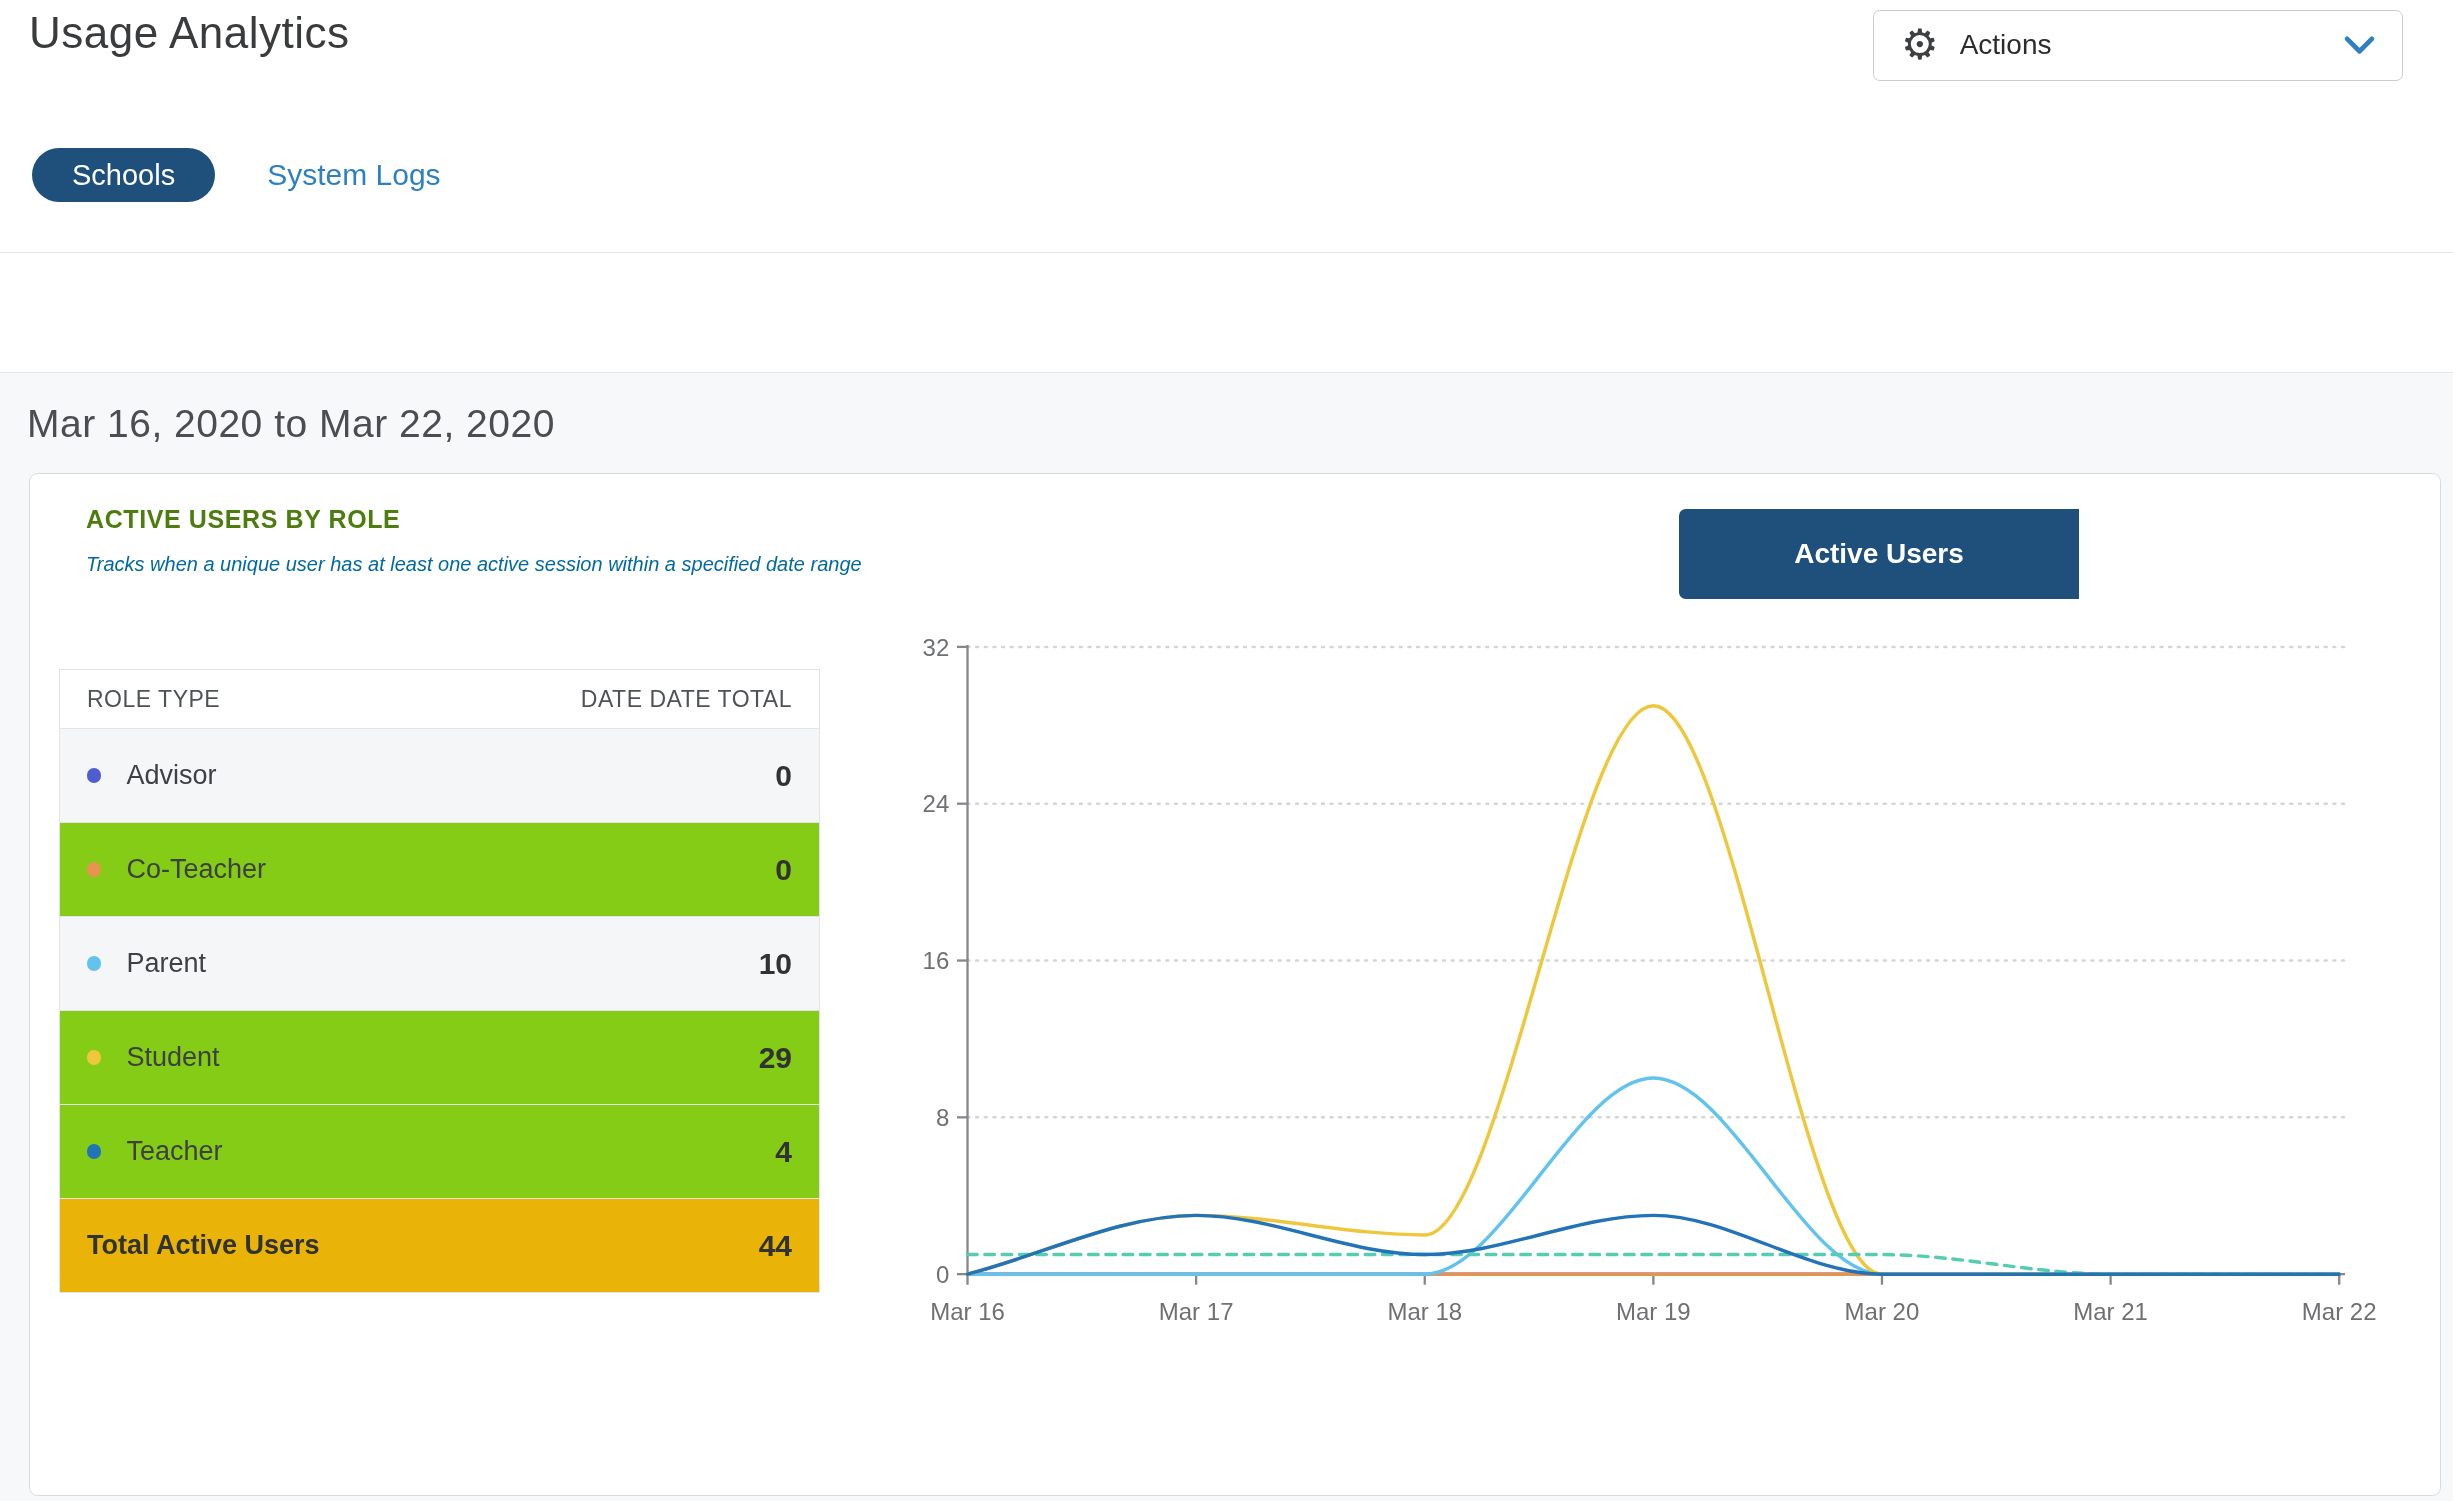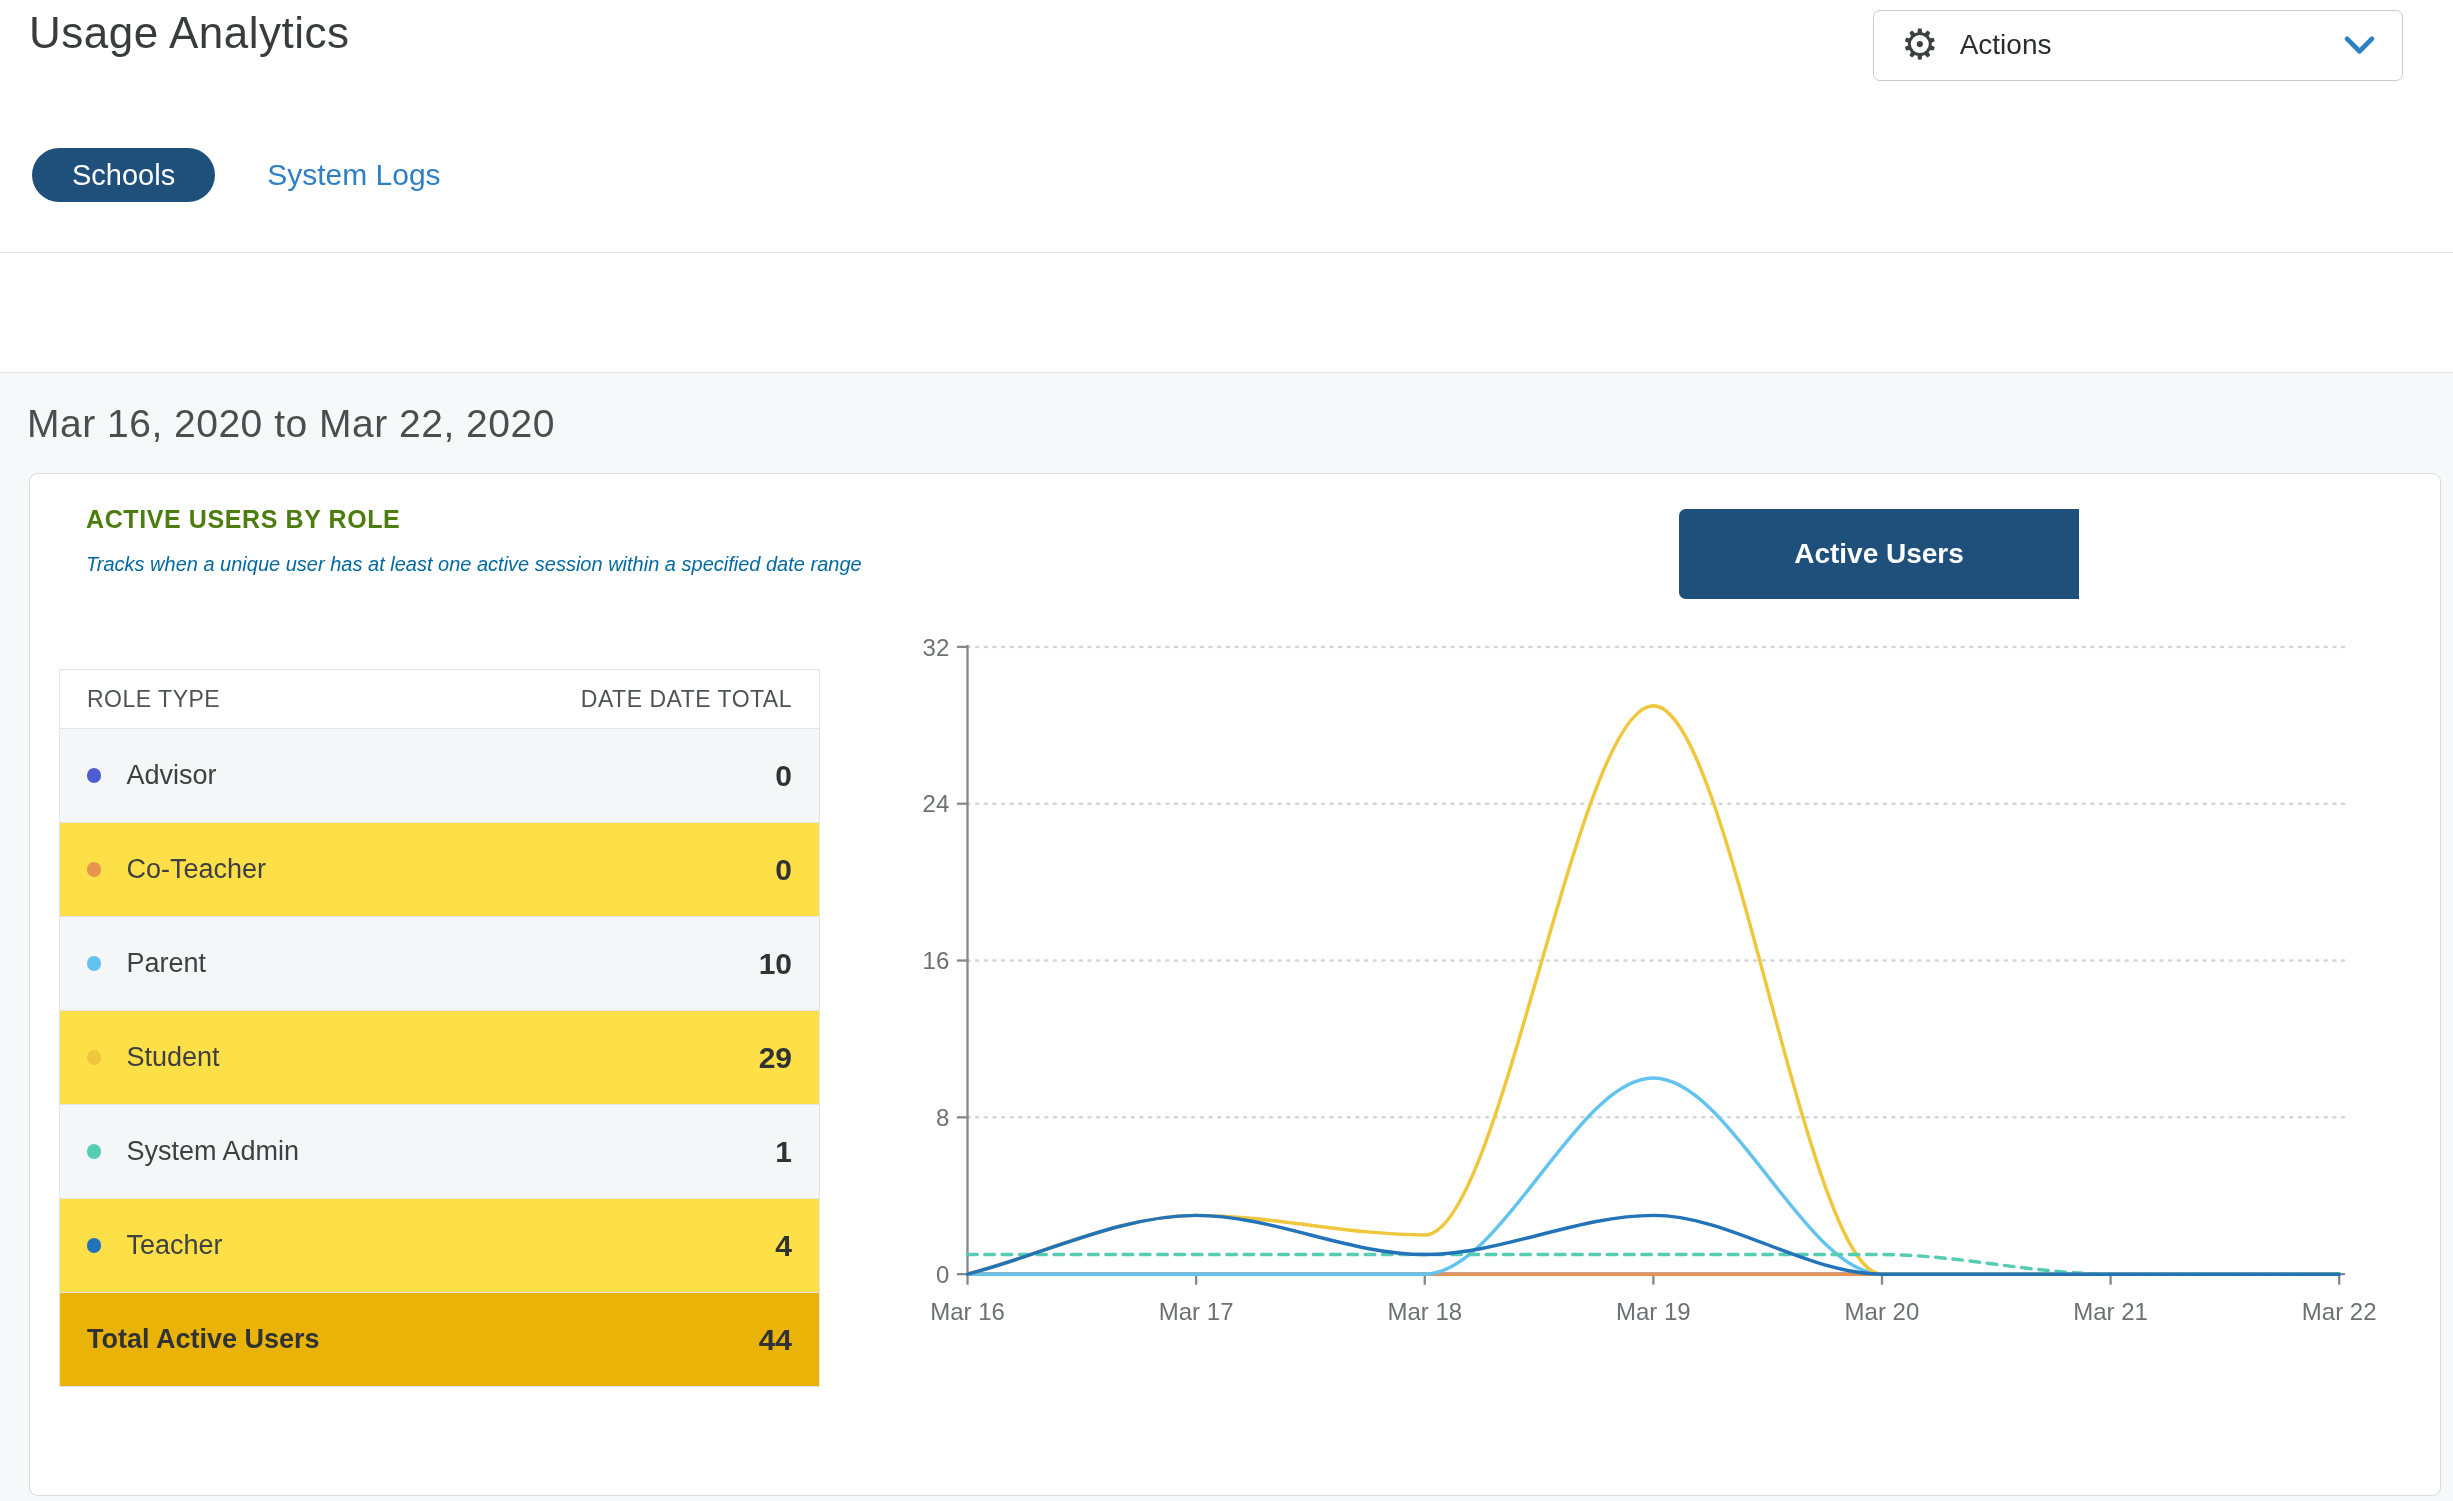--- a/index.html
+++ b/index.html
@@ -81,21 +81,21 @@
     left:29px;top:195px;width:761px;box-sizing:border-box;
     border:1px solid #e3e4e6;background:#fff;
   }
   .thead{
     height:58px;display:flex;align-items:center;padding:0 27px;
     font-size:23px;color:#505356;letter-spacing:0.5px;
   }
   .th-total{margin-left:auto;}
   .trow{
     height:93px;display:flex;align-items:center;padding:0 27px;
-    border-top:1px solid #e3e4e6;background:#fde047;
+    border-top:1px solid #e3e4e6;background:#84cc16;
   }
   .trow.alt{background:#f5f6f8;}
   .dot{width:14.4px;height:14.4px;border-radius:50%;margin-right:25px;flex:0 0 auto;}
   .role-label{font-size:27px;color:#3e4043;}
   .role-value{margin-left:auto;font-size:30px;font-weight:bold;color:#303234;}
   .trow.total{background:#eab308;justify-content:center;}
   .trow.total .role-label{font-weight:bold;color:#303234;}
 
   
   #chart{left:0;top:0;pointer-events:none;}
@@ -187,25 +187,20 @@
         </div>
         <div class="trow alt">
           <span class="dot" style="background: rgb(99, 195, 239);"></span>
           <span class="role-label">Parent</span>
           <span class="role-value">10</span>
         </div>
         <div class="trow">
           <span class="dot" style="background: rgb(239, 199, 60);"></span>
           <span class="role-label">Student</span>
           <span class="role-value">29</span>
-        </div>
-        <div class="trow alt">
-          <span class="dot" style="background: rgb(86, 204, 179);"></span>
-          <span class="role-label">System Admin</span>
-          <span class="role-value">1</span>
         </div>
         <div class="trow">
           <span class="dot" style="background: rgb(34, 115, 184);"></span>
           <span class="role-label">Teacher</span>
           <span class="role-value">4</span>
         </div>
       </div>
     <div class="trow total">
       <span class="role-label">Total Active Users</span>
       <span class="role-value">44</span>

